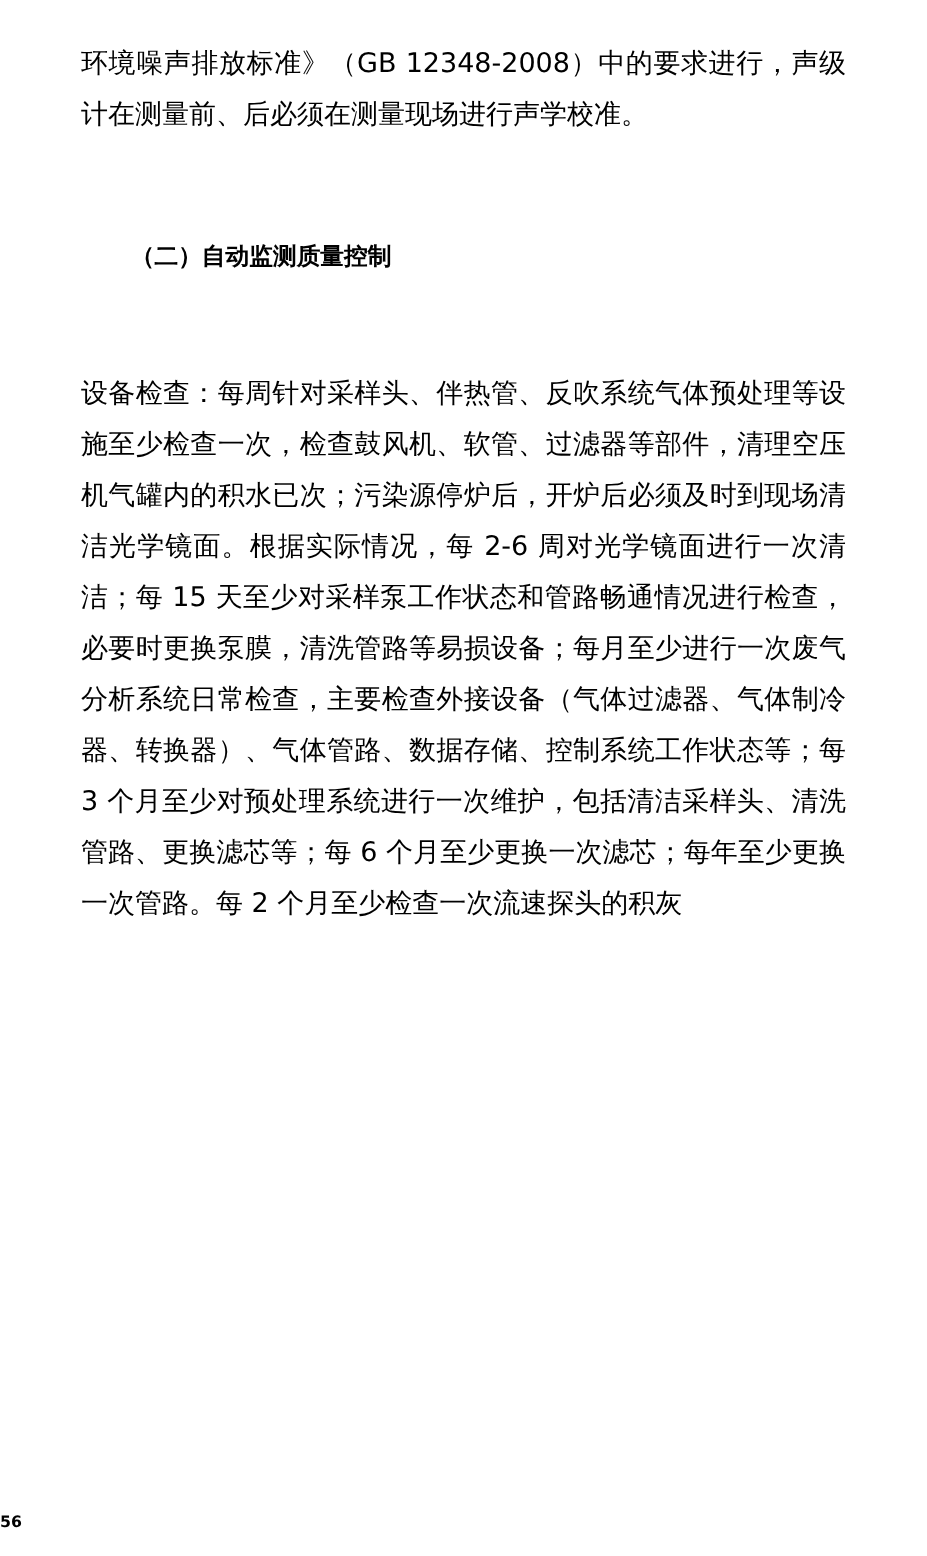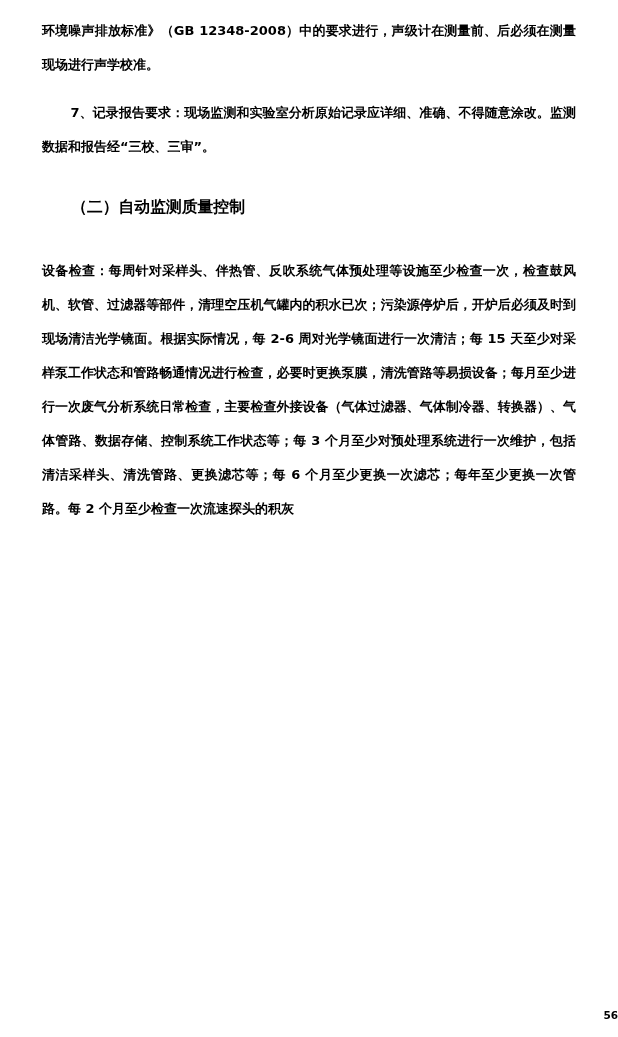--- a/index.html
+++ b/index.html
@@ -16,68 +16,67 @@
     overflow: hidden;
   }
   .page {
     box-sizing: border-box;
     width: 618px;
     height: 1037px;
     padding: 10px 38px 0 38px;
     position: relative;
   }
   .para {
-    font-size: 13px;
+    font-size: 18px;
     line-height: 34px;
     text-align: justify;
     text-justify: inter-ideograph;
-    margin: 4px;
+    margin: 16px;
     letter-spacing: 0px;
-    font-weight: 700;
+    font-weight: 400;
   }
   .indent2 {
     text-indent: 2.2em;
   }
   .heading {
     font-size: 15.8px;
     font-weight: bold;
     line-height: 34px;
-    margin: 0;
+    margin: 16px;
     text-indent: 2.1em;
   }
   .spacer-lg {
     height: 22px;
   }
   .spacer-md {
     height: 14px;
   }
   .spacer-sm {
     height: 6px;
   }
   .pagenum {
     position: absolute;
     left: 0;
     right: 0;
     bottom: 16px;
-    text-align: right;
+    text-align: left;
     font-size: 10.5px;
     font-weight: bold;
     color: #000;
   }
 </style>
 </head>
 <body>
 
 <div class="page">
 
   <p class="para">环境噪声排放标准》（GB 12348-2008）中的要求进行，声级计在测量前、后必须在测量现场进行声学校准。</p>
 
   <div class="spacer-sm"></div>
 
-  <p class="para indent2">7、记录报告要求：现场监测和实验室分析原始记录应详细、准确、不得随意涂改。监测数据和报告经“三校、三审”。</p>
 
   <div class="spacer-lg"></div>
 
   <p class="heading">（二）自动监测质量控制</p>
 
   <div class="spacer-md"></div>
 
 
 
   <div class="spacer-sm"></div>

